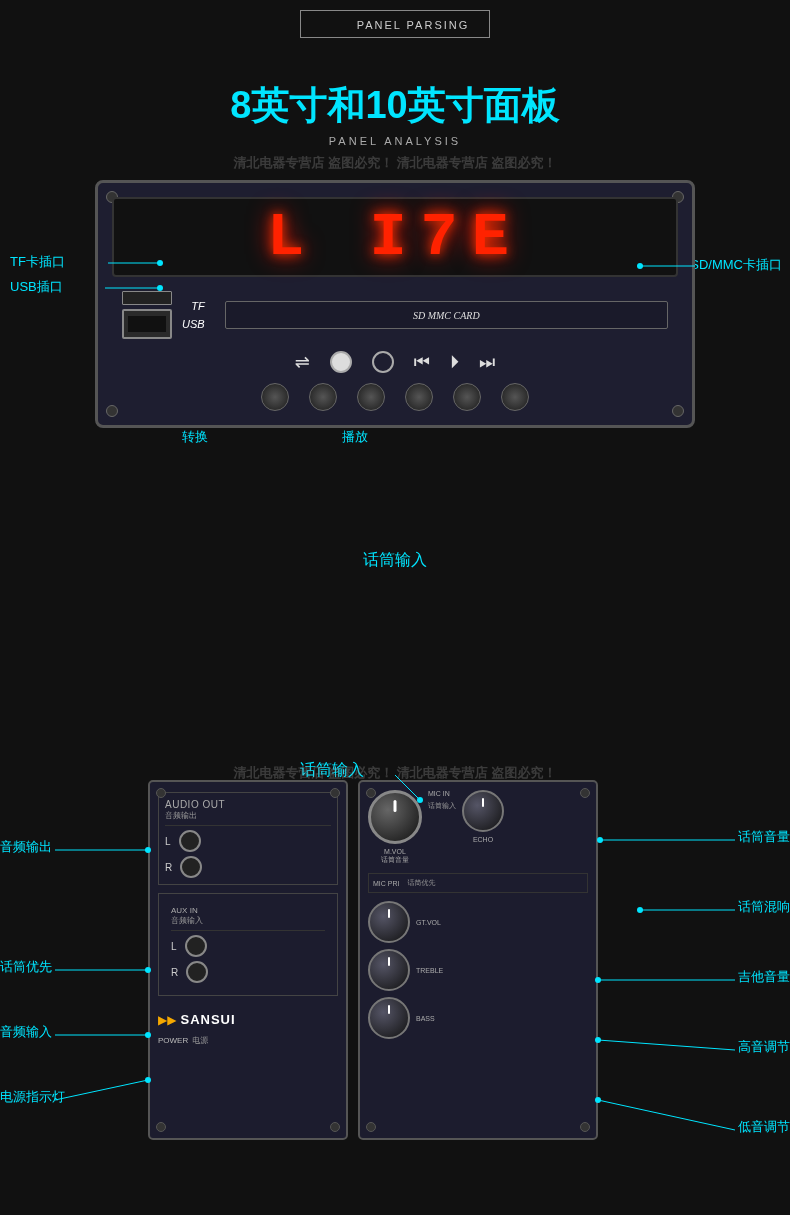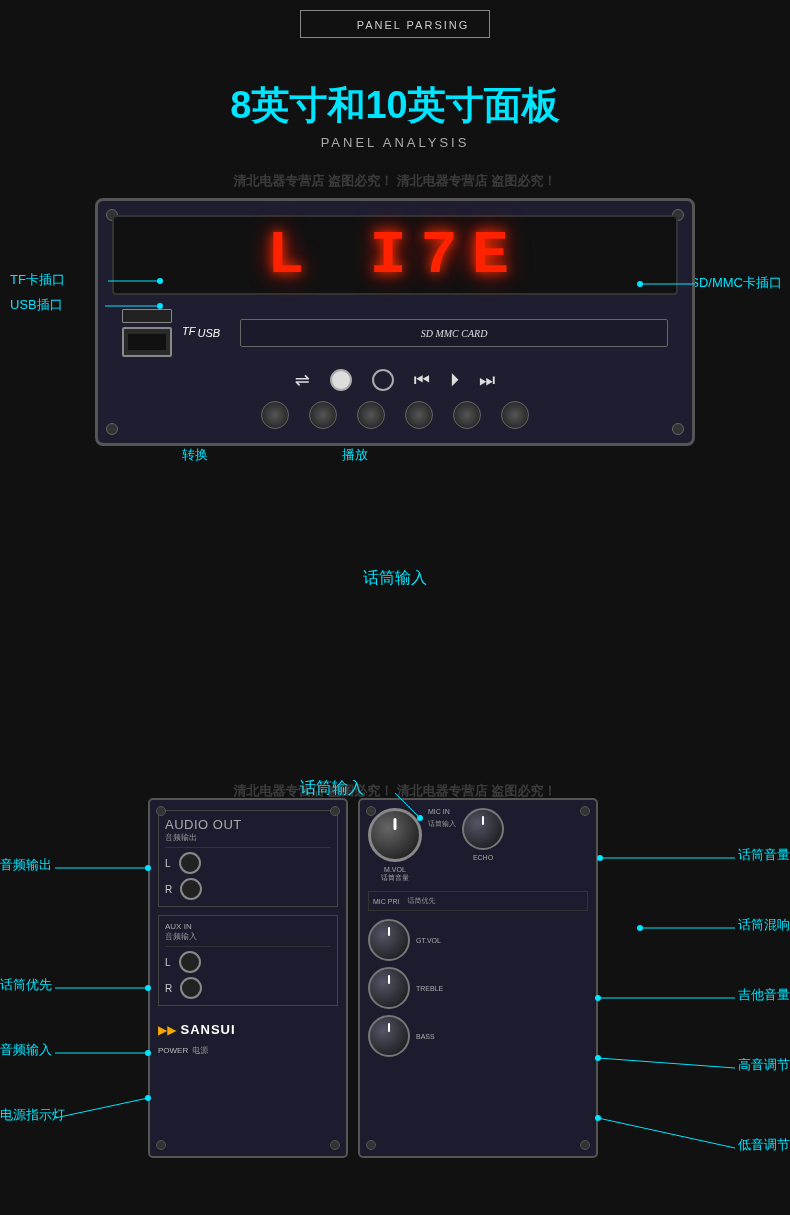--- a/index.html
+++ b/index.html
@@ -31,23 +31,23 @@
     }
 
     .main-title {
       color: #00e5ff;
       font-size: 38px;
       font-weight: bold;
       margin-bottom: 4px;
     }
     .sub-title {
       color: #aaa;
-      font-size: 13px;
+      font-size: 11px;
       letter-spacing: 3px;
-      margin-bottom: 18px;
+      margin-bottom: 3px;
     }
 
     
     .led-display {
       background: #111;
       border: 2px solid #333;
       border-radius: 4px;
       height: 80px;
       display: flex;
       align-items: center;
@@ -162,21 +162,21 @@
 
         <div style="display:flex; align-items:center; gap:10px; margin-bottom:12px; padding: 0 10px;">
           <div style="display:flex; flex-direction:column; gap:4px; align-items:flex-start;">
 
             <div style="width:50px; height:14px; background:#222; border:1px solid #888; border-radius:1px;"></div>
 
             <div style="width:50px; height:30px; background:#2a2a2a; border:2px solid #888; border-radius:2px; position:relative;">
               <div style="position:absolute; top:5px; left:4px; right:4px; bottom:5px; background:#111;"></div>
             </div>
           </div>
-          <div style="display:flex; align-items:center; gap:2px;">
+          <div style="display:flex; flex-direction:column; align-items:flex-end; gap:2px;">
             <span style="color:#fff; font-size:11px; font-style:italic; margin-bottom:4px;">TF</span>
             <span style="color:#fff; font-size:11px; font-style:italic;">USB</span>
           </div>
 
           <div style="flex:1; height:28px; background:#1a1a2a; border:1px solid #666; border-radius:2px; display:flex; align-items:center; justify-content:center; margin-left:10px;">
             <span style="color:#ddd; font-size:10px; font-style:italic;font-family:Liberation Serif, serif;">SD MMC CARD</span>
           </div>
         </div>
 
         <div style="display:flex; justify-content:center; align-items:center; gap:20px; margin-bottom:10px;">
@@ -252,35 +252,35 @@
       <div class="watermark-overlay">清北电器专营店   盗图必究！   清北电器专营店   盗图必究！</div>
 
       <div style="position:absolute; left:148px; top:20px; width:200px; height:360px; background:#1c1c2e; border:2px solid #555; border-radius:5px; padding:10px 8px;">
 
         <div style="position:absolute; top:6px; left:6px; width:10px; height:10px; border-radius:50%; background:#333; border:1px solid #555;"></div>
         <div style="position:absolute; top:6px; right:6px; width:10px; height:10px; border-radius:50%; background:#333; border:1px solid #555;"></div>
         <div style="position:absolute; bottom:6px; left:6px; width:10px; height:10px; border-radius:50%; background:#333; border:1px solid #555;"></div>
         <div style="position:absolute; bottom:6px; right:6px; width:10px; height:10px; border-radius:50%; background:#333; border:1px solid #555;"></div>
 
         <div style="border:1px solid #444; padding:6px; margin-bottom:8px;">
-          <div style="color:#aaa; font-size:13px; letter-spacing:0.5px;">AUDIO OUT</div>
+          <div style="color:#aaa; font-size:10px; letter-spacing:0.5px;">AUDIO OUT</div>
           <div style="color:#999; font-size:8px;">音频输出</div>
           <div style="height:1px; background:#333; margin:4px 0;"></div>
 
           <div style="display:flex; align-items:center; gap:8px; margin-bottom:4px;">
             <span style="color:#ccc; font-size:10px;">L</span>
             <div style="width:22px; height:22px; border-radius:50%; background:#222; border:2px solid #888;"></div>
           </div>
           <div style="display:flex; align-items:center; gap:8px;">
             <span style="color:#ccc; font-size:10px;">R</span>
             <div style="width:22px; height:22px; border-radius:50%; background:#222; border:2px solid #888;"></div>
           </div>
         </div>
 
-        <div style="border:1px solid #444; padding:6px;">
+        <div style="border:1px solid #444; padding:12px;">
           <div style="color:#aaa; font-size:8px;">AUX IN</div>
           <div style="color:#999; font-size:8px;">音频输入</div>
           <div style="height:1px; background:#333; margin:4px 0;"></div>
           <div style="display:flex; align-items:center; gap:8px; margin-bottom:4px;">
             <span style="color:#ccc; font-size:10px;">L</span>
             <div style="width:22px; height:22px; border-radius:50%; background:#222; border:2px solid #888;"></div>
           </div>
           <div style="display:flex; align-items:center; gap:8px;">
             <span style="color:#ccc; font-size:10px;">R</span>
             <div style="width:22px; height:22px; border-radius:50%; background:#222; border:2px solid #888;"></div>

